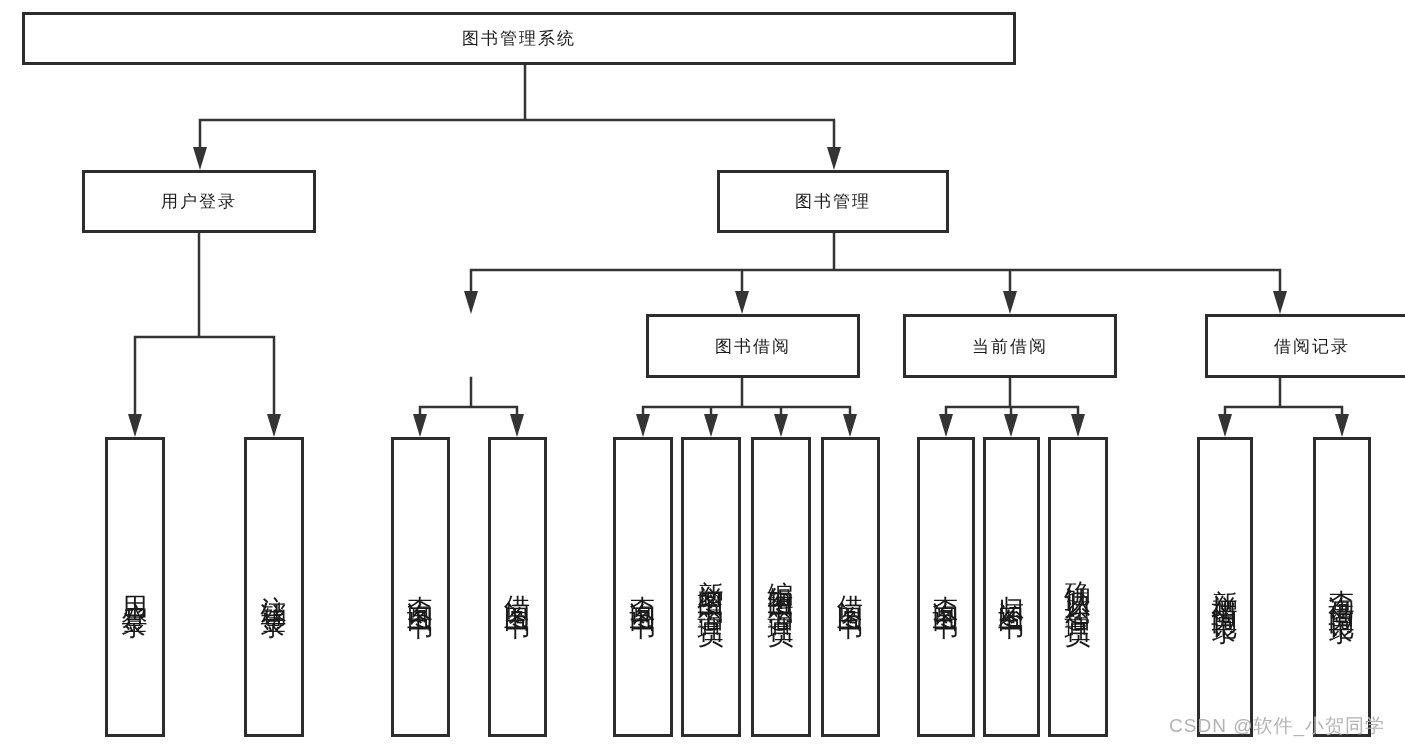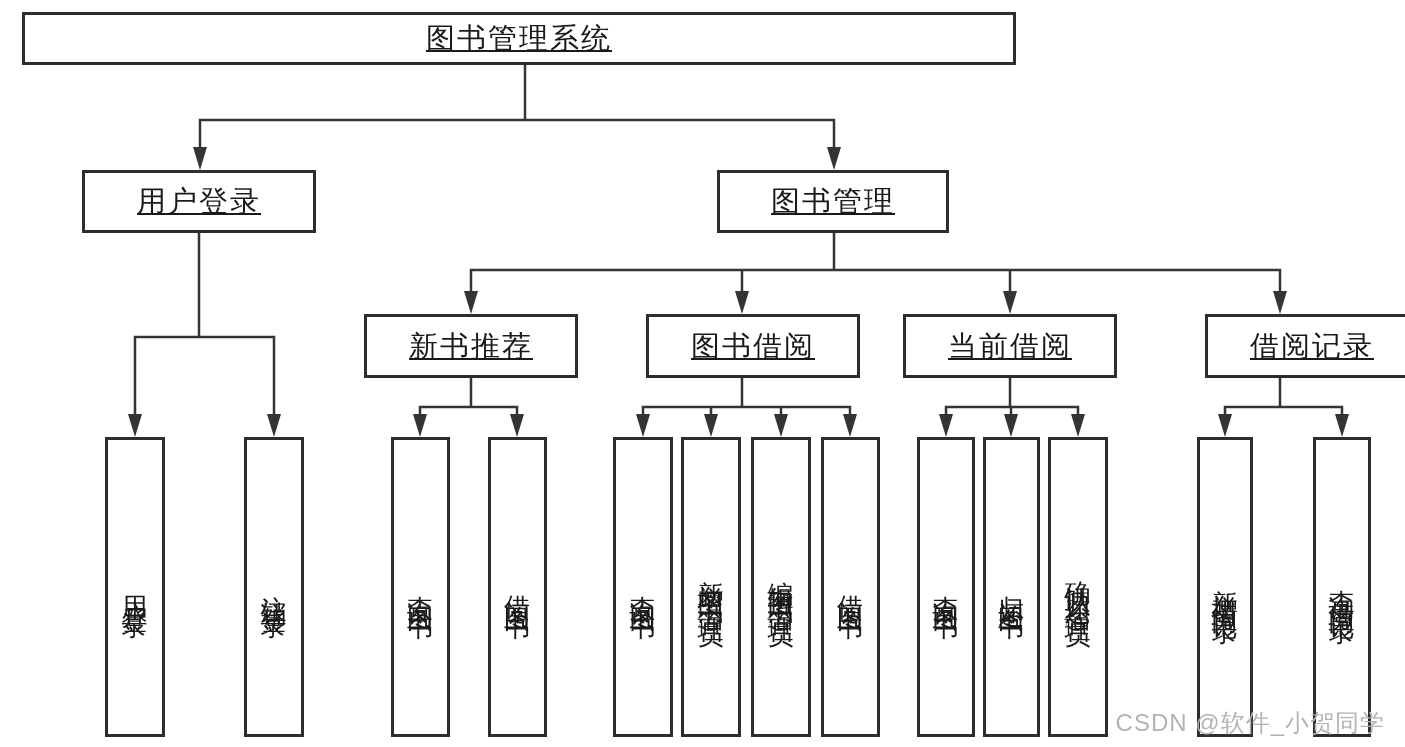--- a/index.html
+++ b/index.html
@@ -15,40 +15,39 @@
     position:absolute;
     background:#ffffff;
     border:3px solid #2d2d2d;
     box-sizing:border-box;
     display:flex;
     align-items:center;
     justify-content:center;
     color:#1a1a1a;
   }
   .h-label {
-    font-size:29px;
+    font-size:17px;
     letter-spacing:2px;
     white-space:nowrap;
     line-height:1;
-    text-decoration:underline;
   }
   .leaf { top:437px; height:300px; }
   .v-label {
     writing-mode:vertical-rl;
     text-orientation:mixed;
     font-size:26px;
     line-height:1;
     letter-spacing:6px;
     white-space:nowrap;
   }
   .watermark {
     position:absolute;
     right:20px;
     bottom:8px;
-    font-size:24px;
+    font-size:19px;
     letter-spacing:1px;
     color:#b3b3b3;
     z-index:10;
     white-space:nowrap;
   }
 </style>
 </head>
 <body>
 
 <div class="canvas">
@@ -90,23 +89,20 @@
     <span class="h-label">图书管理系统</span>
   </div>
 
   <div class="node" style="left:82px;top:170px;width:234px;height:63px;">
     <span class="h-label">用户登录</span>
   </div>
   <div class="node" style="left:717px;top:170px;width:232px;height:63px;">
     <span class="h-label">图书管理</span>
   </div>
 
-  <div class="node" style="left:364px;top:314px;width:214px;height:64px;">
-    <span class="h-label">新书推荐</span>
-  </div>
   <div class="node" style="left:635px;top:314px;width:214px;height:64px;margin-left:11px;">
     <span class="h-label">图书借阅</span>
   </div>
   <div class="node" style="left:903px;top:314px;width:214px;height:64px;">
     <span class="h-label">当前借阅</span>
   </div>
   <div class="node" style="left:1173px;top:314px;width:214px;height:64px;margin-left:32px;">
     <span class="h-label">借阅记录</span>
   </div>
 

